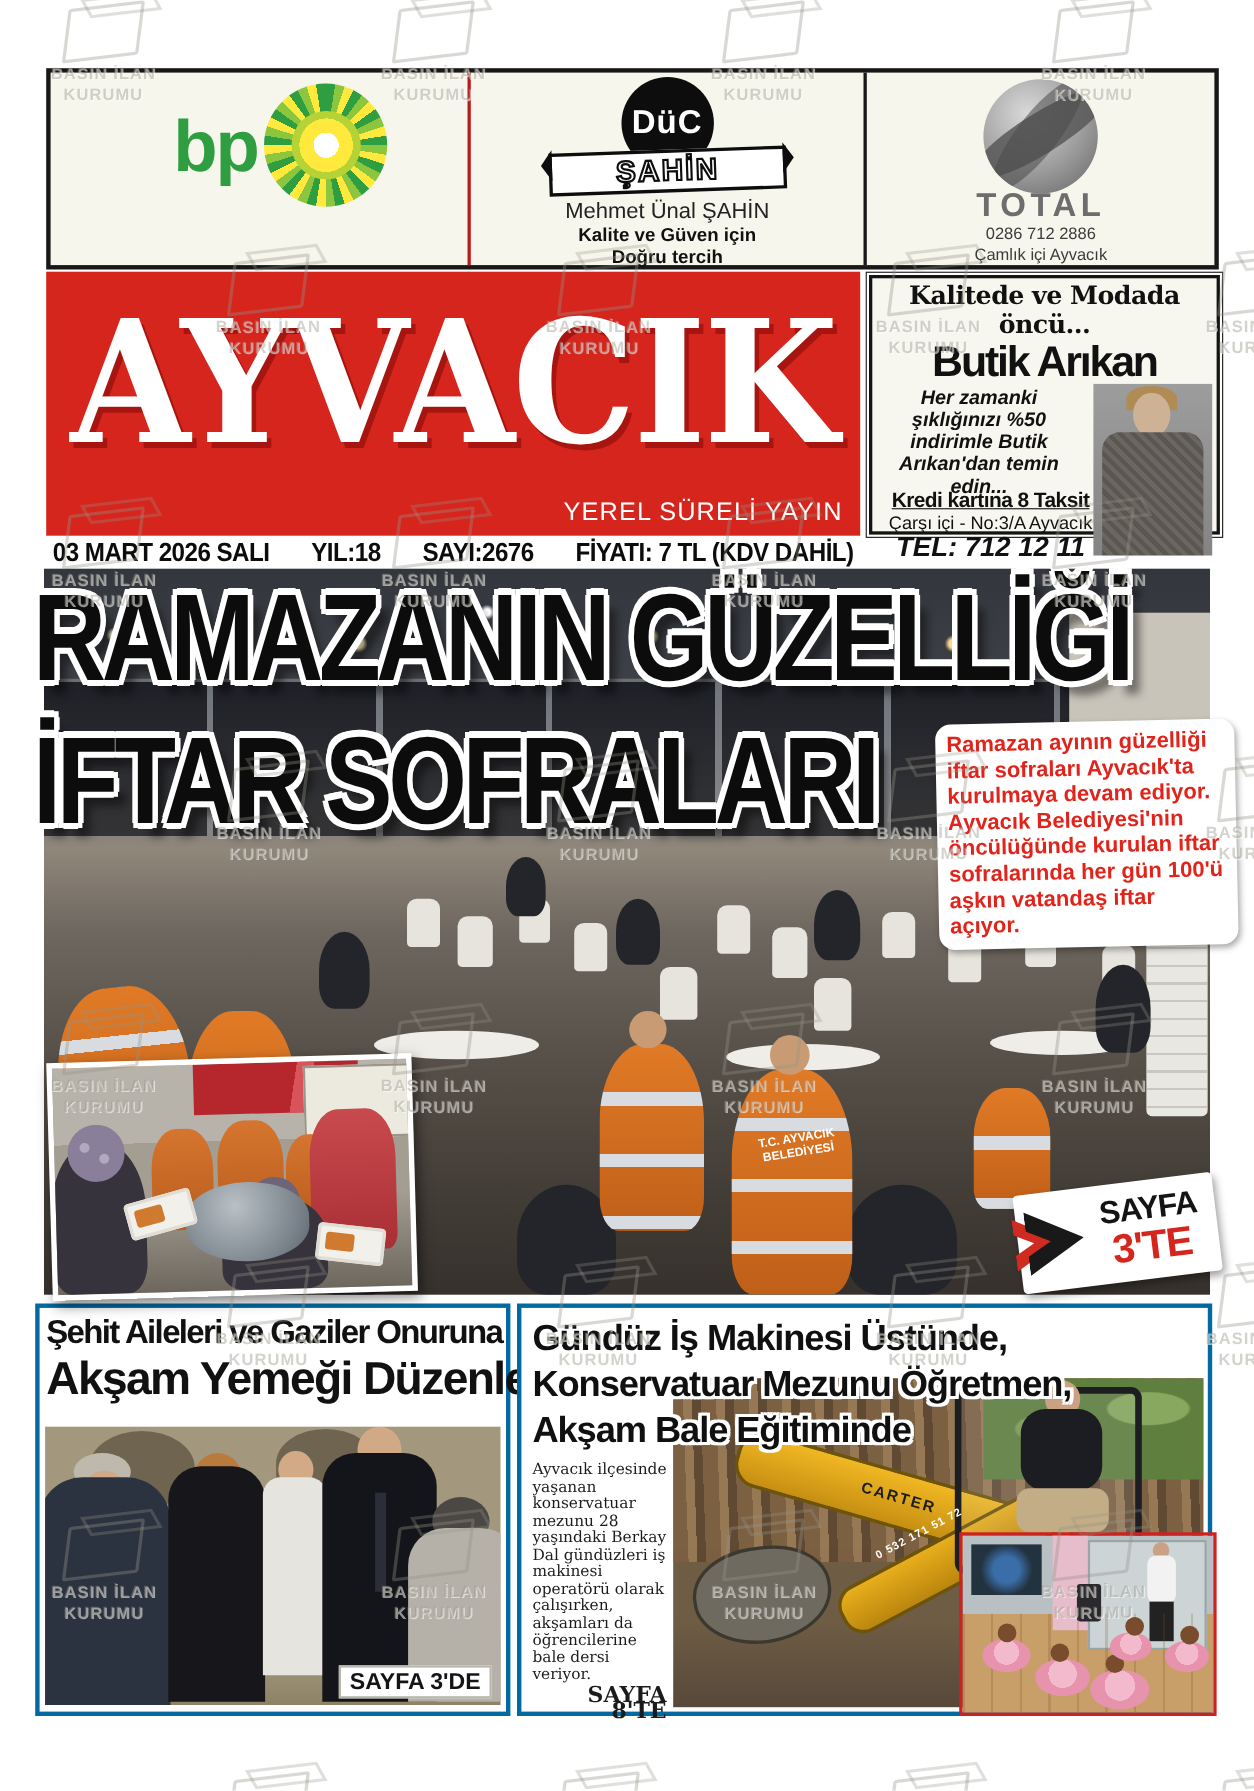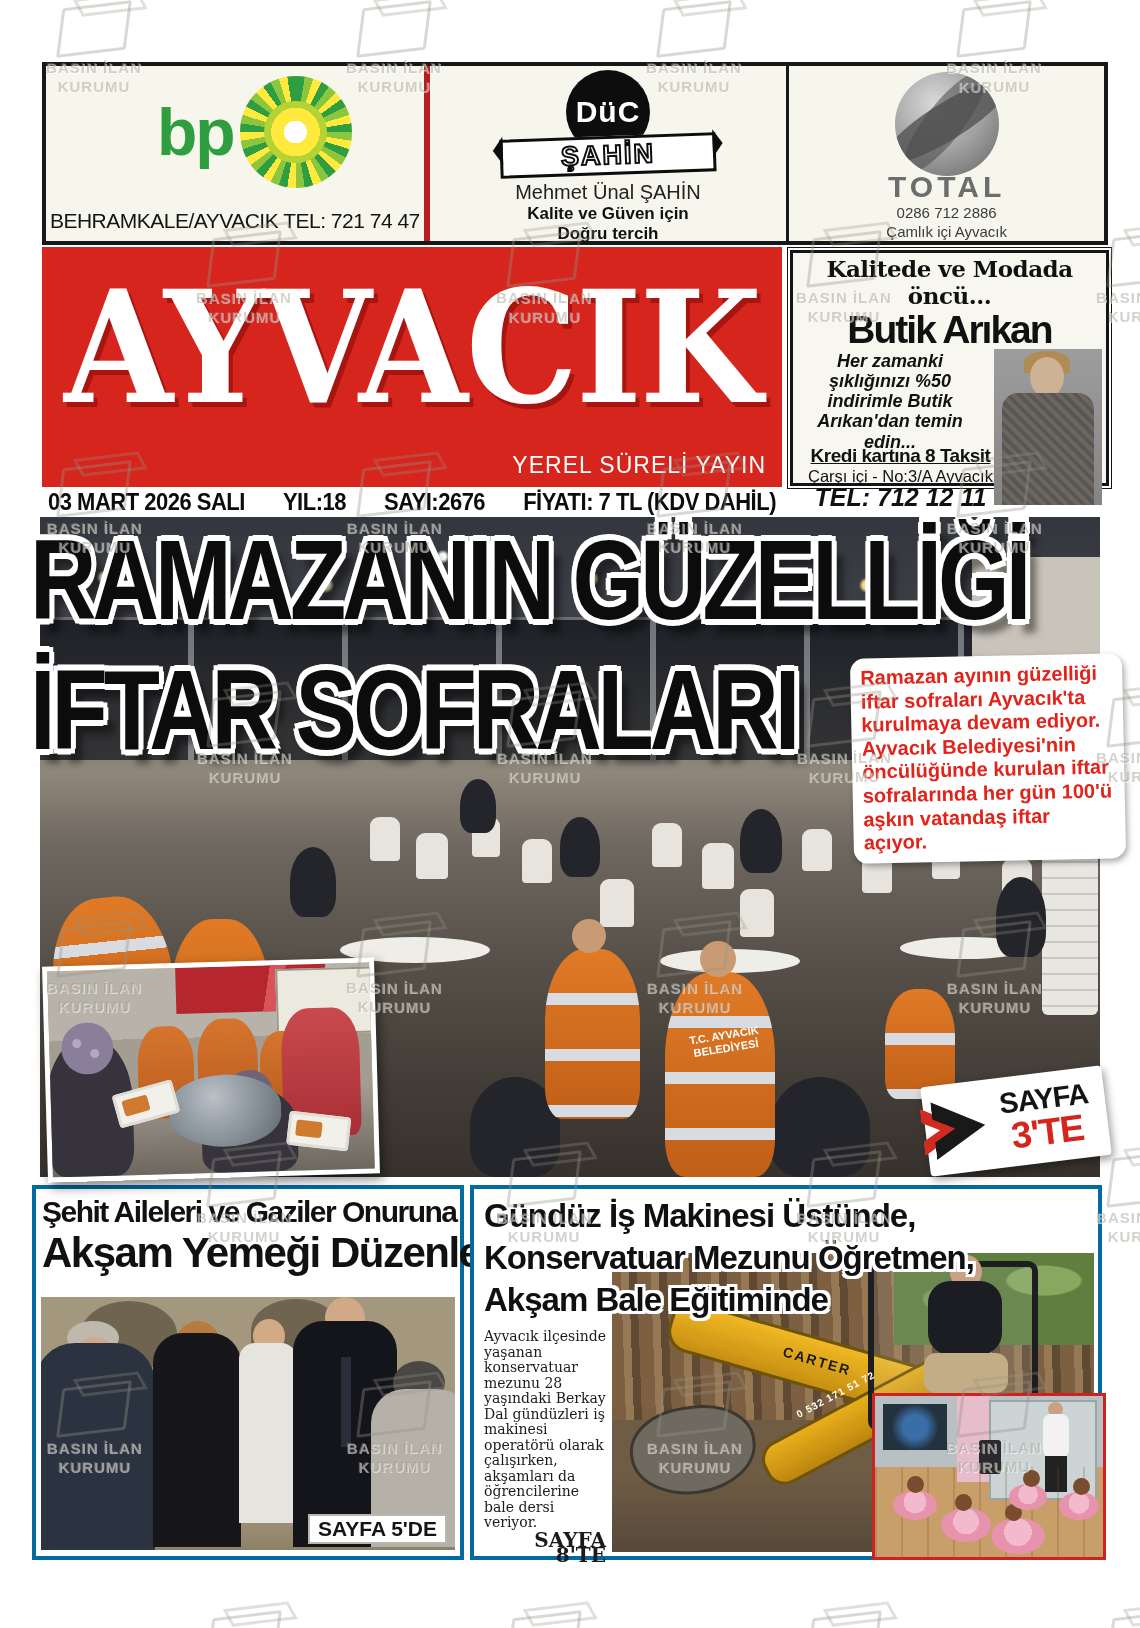--- a/index.html
+++ b/index.html
@@ -15,21 +15,21 @@
   .wm-box:before{content:'';position:absolute;left:12px;right:-14px;top:-11px;height:13px;
           border:3px solid rgba(150,148,136,.3);transform:skewX(32deg);}
   .wm-t{font-size:15px;font-weight:800;letter-spacing:1px;line-height:1.25;
         text-shadow:1px 1px 0 rgba(255,255,255,.55);}
 
   
   #topads{left:42px;top:62px;width:1058px;height:175px;border:4px solid #181818;
           background:#f7f6ec;display:flex;z-index:2;}
   .adcell{position:relative;height:100%;}
   #ad-bp{width:36%;}
-  #ad-sahin{width:34%;border-left:6px solid #b91c1c;border-right:3px solid #181818;}
+  #ad-sahin{width:34%;border-left:3px solid #b91c1c;border-right:3px solid #181818;}
   #ad-total{width:30%;}
   .bp-row{display:flex;align-items:center;justify-content:center;margin-top:10px;}
   .bp-word{font-size:66px;font-weight:700;color:#2f9e41;letter-spacing:-2px;line-height:1;margin-left:39px;}
   .helios{width:112px;height:112px;border-radius:50%;margin-left:6px;
           background:repeating-conic-gradient(#2f9e41 0 9deg,#8cc63f 9deg 18deg,#ffe93d 18deg 27deg);
           position:relative;}
   .helios-core{position:absolute;left:22%;top:22%;width:56%;height:56%;border-radius:50%;
           background:radial-gradient(circle,#ffffff 0 26%,#ffe93d 26% 55%,#b5d334 55% 78%,#3ba549 78% 100%);}
   .bp-tel{position:absolute;left:0;right:0;bottom:8px;text-align:center;font-size:21px;
           font-weight:500;letter-spacing:-0.5px;color:#141414;}
@@ -242,21 +242,20 @@
 <div id="page">
 
   <div id="topads" class="abs">
     <div id="ad-bp" class="adcell">
       <div class="bp-row">
         <span class="bp-word">bp</span>
         <span class="helios">
             <span class="helios-core"></span>
           </span>
       </div>
-      <div class="bp-tel">BEHRAMKALE/AYVACIK TEL: 721 74 47</div>
     </div>
     <div id="ad-sahin" class="adcell">
       <div class="duc-circle">DüC</div>
       <div class="ribbon">ŞAHİN</div>
       <div class="sahin-name">Mehmet Ünal ŞAHİN</div>
       <div class="sahin-slogan">Kalite ve Güven için</div>
       <div class="sahin-slogan">Doğru tercih</div>
     </div>
     <div id="ad-total" class="adcell">
       <div class="total-sphere"></div>
@@ -389,21 +388,21 @@
       <div class="pl-man1"></div>
       <div class="pl-scarf"></div>
       <div class="pl-woman"></div>
       <div class="pl-head3"></div>
       <div class="pl-shirt"></div>
       <div class="pl-head4"></div>
       <div class="pl-suit"></div>
       <div class="pl-tie"></div>
       <div class="pl-bun"></div>
       <div class="pl-gray"></div>
-      <div class="pageref-label">SAYFA 5'DE</div>
+      <div class="pageref-label">SAYFA 3'DE</div>
     </div>
   </div>
 
   <div id="box-right" class="story-box">
     <div class="rhead">
       <span style="display:block;">Gündüz İş Makinesi Üstünde,</span>
       <span style="display:block;">Konservatuar Mezunu Öğretmen,</span>
       <span style="display:block;">Akşam Bale Eğitiminde</span>
     </div>
     <div id="right-body">

